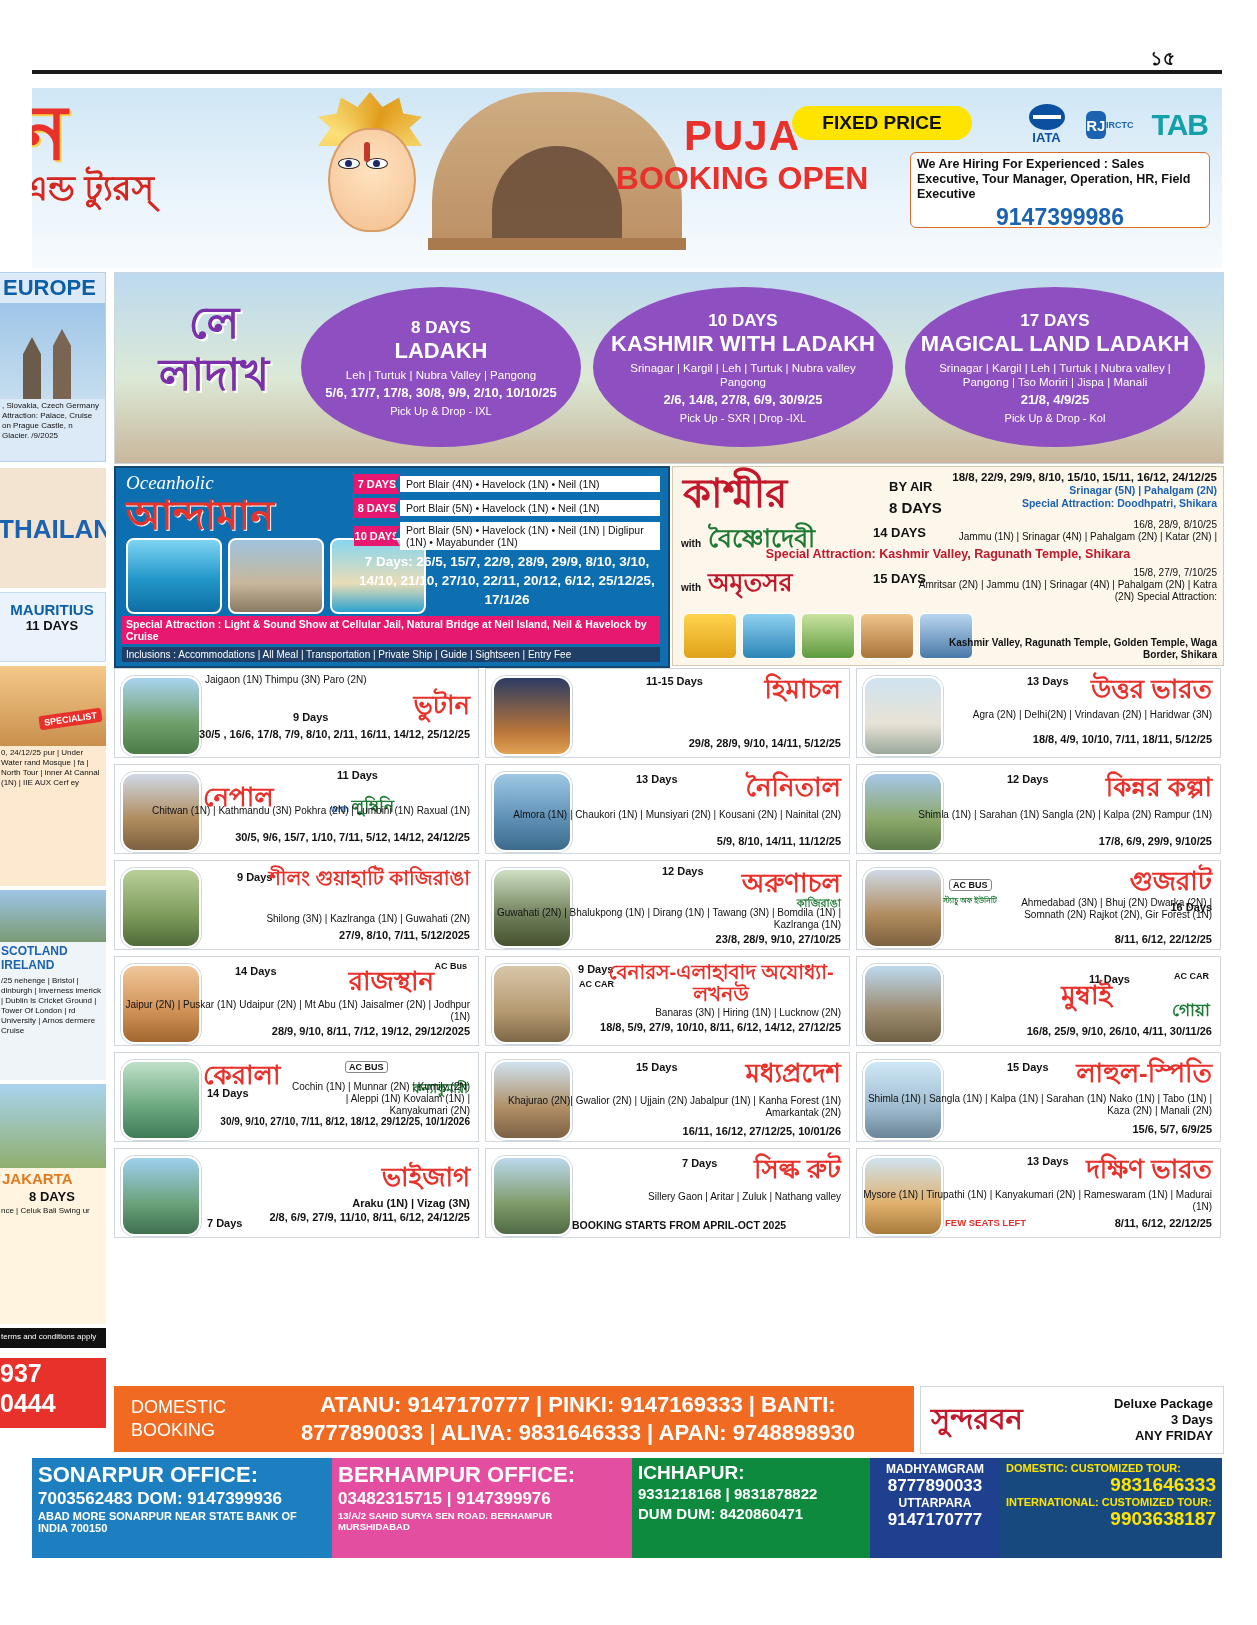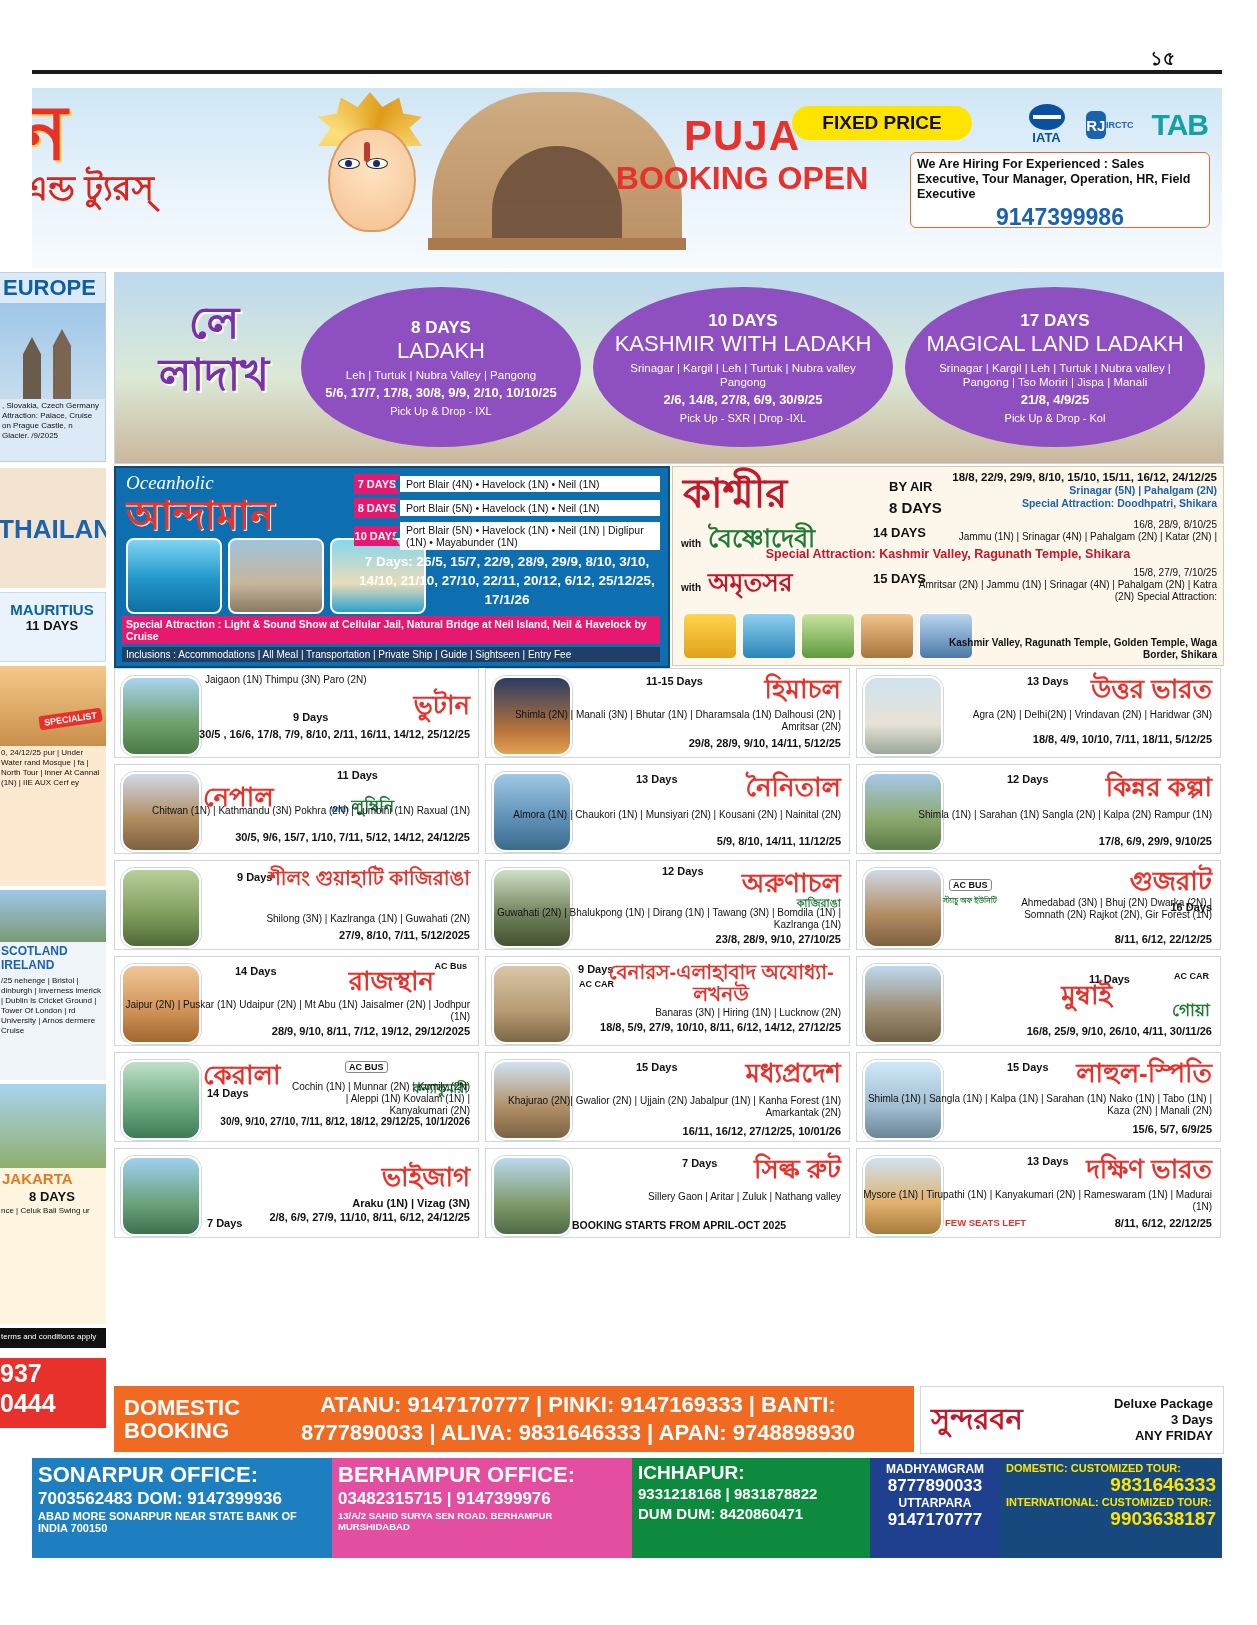--- a/index.html
+++ b/index.html
@@ -78,21 +78,21 @@
 
   
   .ladakh{position:absolute;left:114px;top:272px;width:1108px;height:190px;
      background:linear-gradient(180deg,#bcd9ef 0%,#dbe9d6 55%,#c9b79c 100%);overflow:hidden;border:1px solid #cbd6de;}
   .ld-title{position:absolute;left:24px;top:24px;width:150px;text-align:center;}
   .ld-title .a{font-size:44px;font-weight:bold;color:#7b2fa8;line-height:52px;text-shadow:2px 2px 0 #fff;}
   .ld-title .b{font-size:44px;font-weight:bold;color:#7b2fa8;line-height:52px;text-shadow:2px 2px 0 #fff;}
   .oval{position:absolute;top:14px;height:160px;border-radius:50%;background:#8e4fc0;color:#fff;text-align:center;
      display:flex;flex-direction:column;align-items:center;justify-content:center;padding:0 14px;box-sizing:border-box;}
   .oval .days{font-size:17px;font-weight:bold;}
-  .oval .nm{font-size:22px;font-weight:normal;margin-bottom:4px;}
+  .oval .nm{font-size:22px;font-weight:bold;margin-bottom:4px;}
   .oval .route{font-size:11.5px;line-height:14px;}
   .oval .dates{font-size:13px;font-weight:bold;line-height:16px;margin-top:3px;}
   .oval .pick{font-size:11px;margin-top:4px;}
   .ov1{left:186px;width:280px;}
   .ov2{left:478px;width:300px;}
   .ov3{left:790px;width:300px;}
 
   
   .andaman{position:absolute;left:114px;top:466px;width:552px;height:198px;background:#0e6fb0;border:2px solid #15466e;overflow:hidden;}
   .and-title{position:absolute;left:10px;top:4px;width:250px;}
@@ -162,21 +162,21 @@
   .cell .days{position:absolute;font-size:11px;font-weight:bold;color:#111;}
   .cell .route{position:absolute;font-size:10px;line-height:12px;color:#111;text-align:right;right:8px;}
   .cell .dates{position:absolute;font-size:11px;font-weight:bold;color:#111;text-align:right;right:8px;line-height:13px;}
   .cell .withtag{position:absolute;font-size:9px;font-weight:bold;color:#1b62b0;}
   .cell .green{color:#1e7a34;font-weight:bold;font-size:17px;}
   .acbox{position:absolute;font-size:9px;font-weight:bold;color:#111;border:1px solid #888;border-radius:3px;padding:0 3px;background:#fff;}
   .fewseats{position:absolute;font-size:9.5px;font-weight:bold;color:#e8312a;}
 
   
   .dombar{position:absolute;left:114px;top:1386px;width:800px;height:66px;background:#f06a22;display:flex;align-items:center;}
-  .dombar .lab{width:128px;color:#fff;font-size:22px;font-weight:bold;line-height:23px;padding-left:10px;box-sizing:border-box;}
+  .dombar .lab{width:128px;color:#fff;font-size:18px;font-weight:normal;line-height:23px;padding-left:17px;box-sizing:border-box;}
   .dombar .nums{flex:1;color:#fff;font-size:22px;font-weight:bold;line-height:28px;text-align:center;}
   .sundar{position:absolute;left:920px;top:1386px;width:302px;height:66px;background:#ffffff;border:1px solid #cfd6dc;display:flex;align-items:center;}
   .sundar .nm{font-size:29px;font-weight:bold;color:#c2182b;padding-left:10px;}
   .sundar .dx{flex:1;text-align:right;padding-right:10px;font-size:13px;font-weight:bold;color:#111;line-height:16px;}
 
   
   .footer{position:absolute;left:32px;top:1458px;width:1190px;height:100px;display:flex;}
   .fb{box-sizing:border-box;padding:4px 6px;color:#fff;}
   .f1{width:300px;background:#1e7fc0;}
   .f1 .t{font-size:22px;font-weight:bold;}
@@ -389,21 +389,20 @@
         <div class="thumb t-mount"></div>
         <div class="name" style="top:22px">ভুটান</div>
         <div class="route" style="left:90px;top:5px;right:auto;text-align:left">Jaigaon (1N) Thimpu (3N) Paro (2N)</div>
         <div class="days" style="left:178px;top:42px">9 Days</div>
         <div class="dates" style="top:59px">30/5 , 16/6, 17/8, 7/9, 8/10, 2/11, 16/11, 14/12, 25/12/25</div>
       </div>
       <div class="cell">
         <div class="thumb t-city"></div>
         <div class="days" style="left:160px;top:6px">11-15 Days</div>
         <div class="name" style="top:6px">হিমাচল</div>
-        <div class="route" style="top:40px">Shimla (2N) | Manali (3N) | Bhutar (1N) | Dharamsala (1N) Dalhousi (2N) | Amritsar (2N)</div>
         <div class="dates" style="top:68px">29/8, 28/9, 9/10, 14/11, 5/12/25</div>
       </div>
       <div class="cell">
         <div class="thumb t-taj"></div>
         <div class="days" style="left:170px;top:6px">13 Days</div>
         <div class="name" style="top:6px">উত্তর ভারত</div>
         <div class="route" style="top:40px">Agra (2N)  |  Delhi(2N) | Vrindavan (2N) | Haridwar (3N)</div>
         <div class="dates" style="top:64px">18/8, 4/9, 10/10, 7/11, 18/11, 5/12/25</div>
       </div>
     </div>

